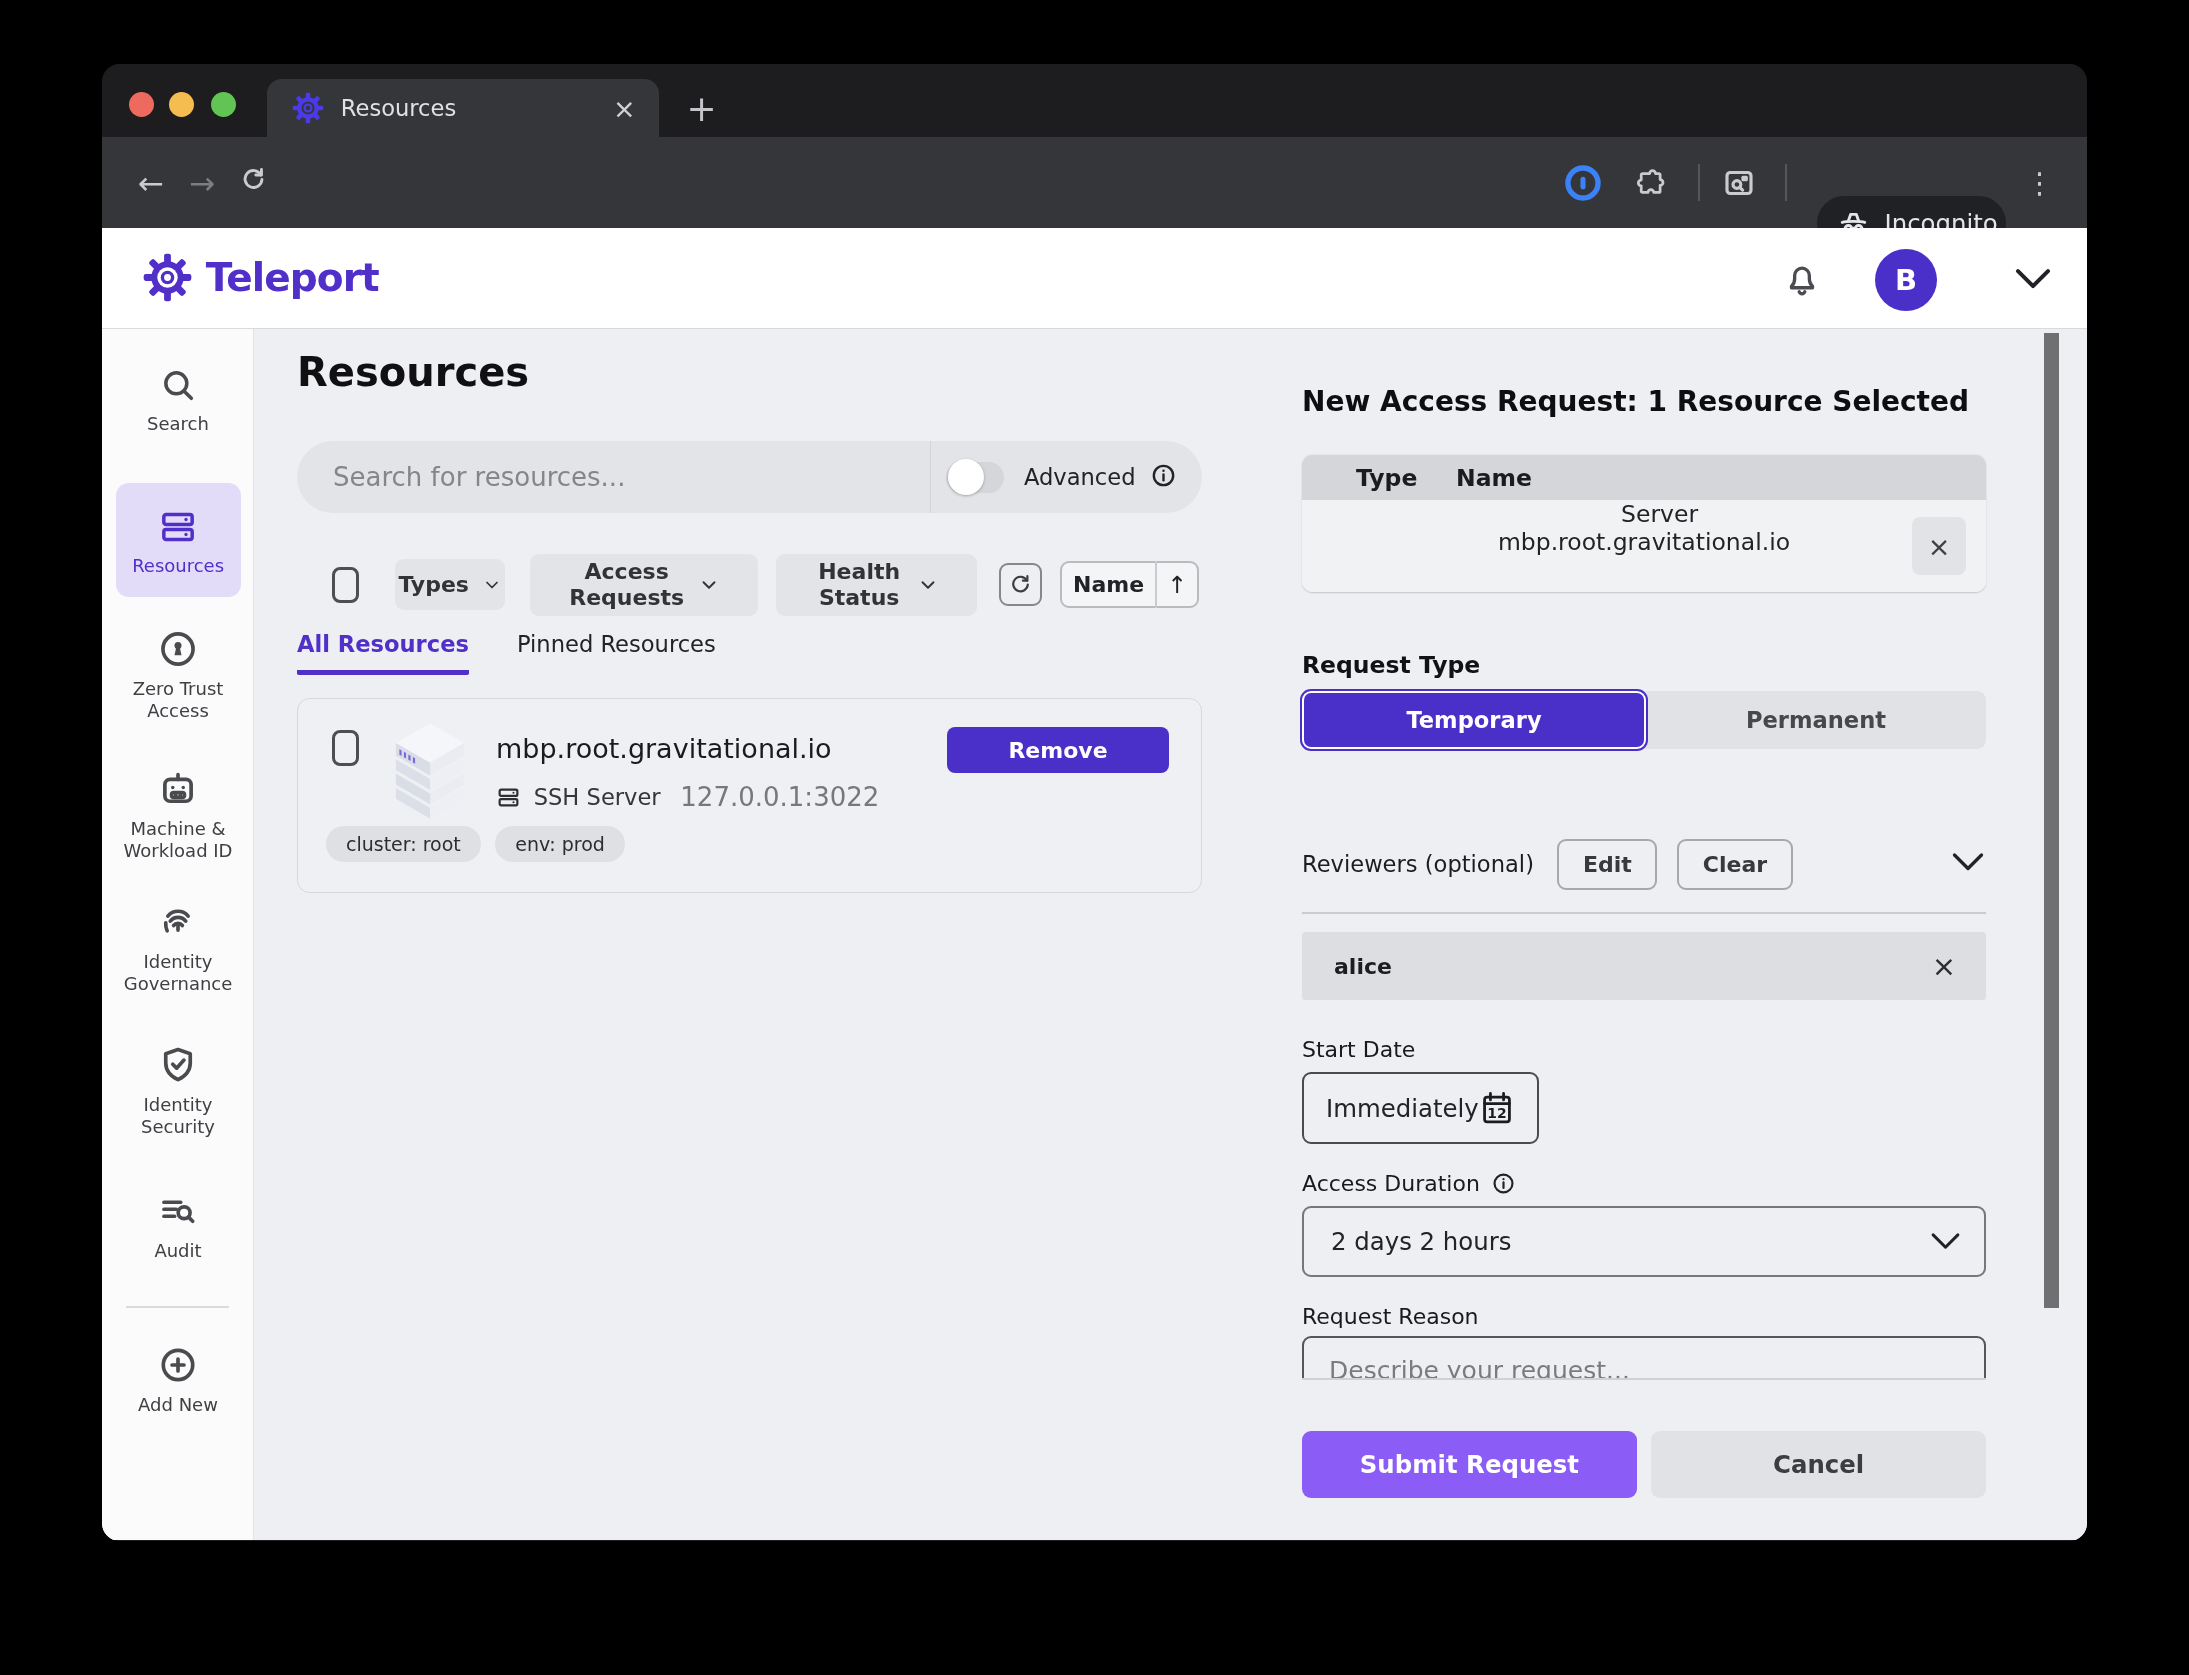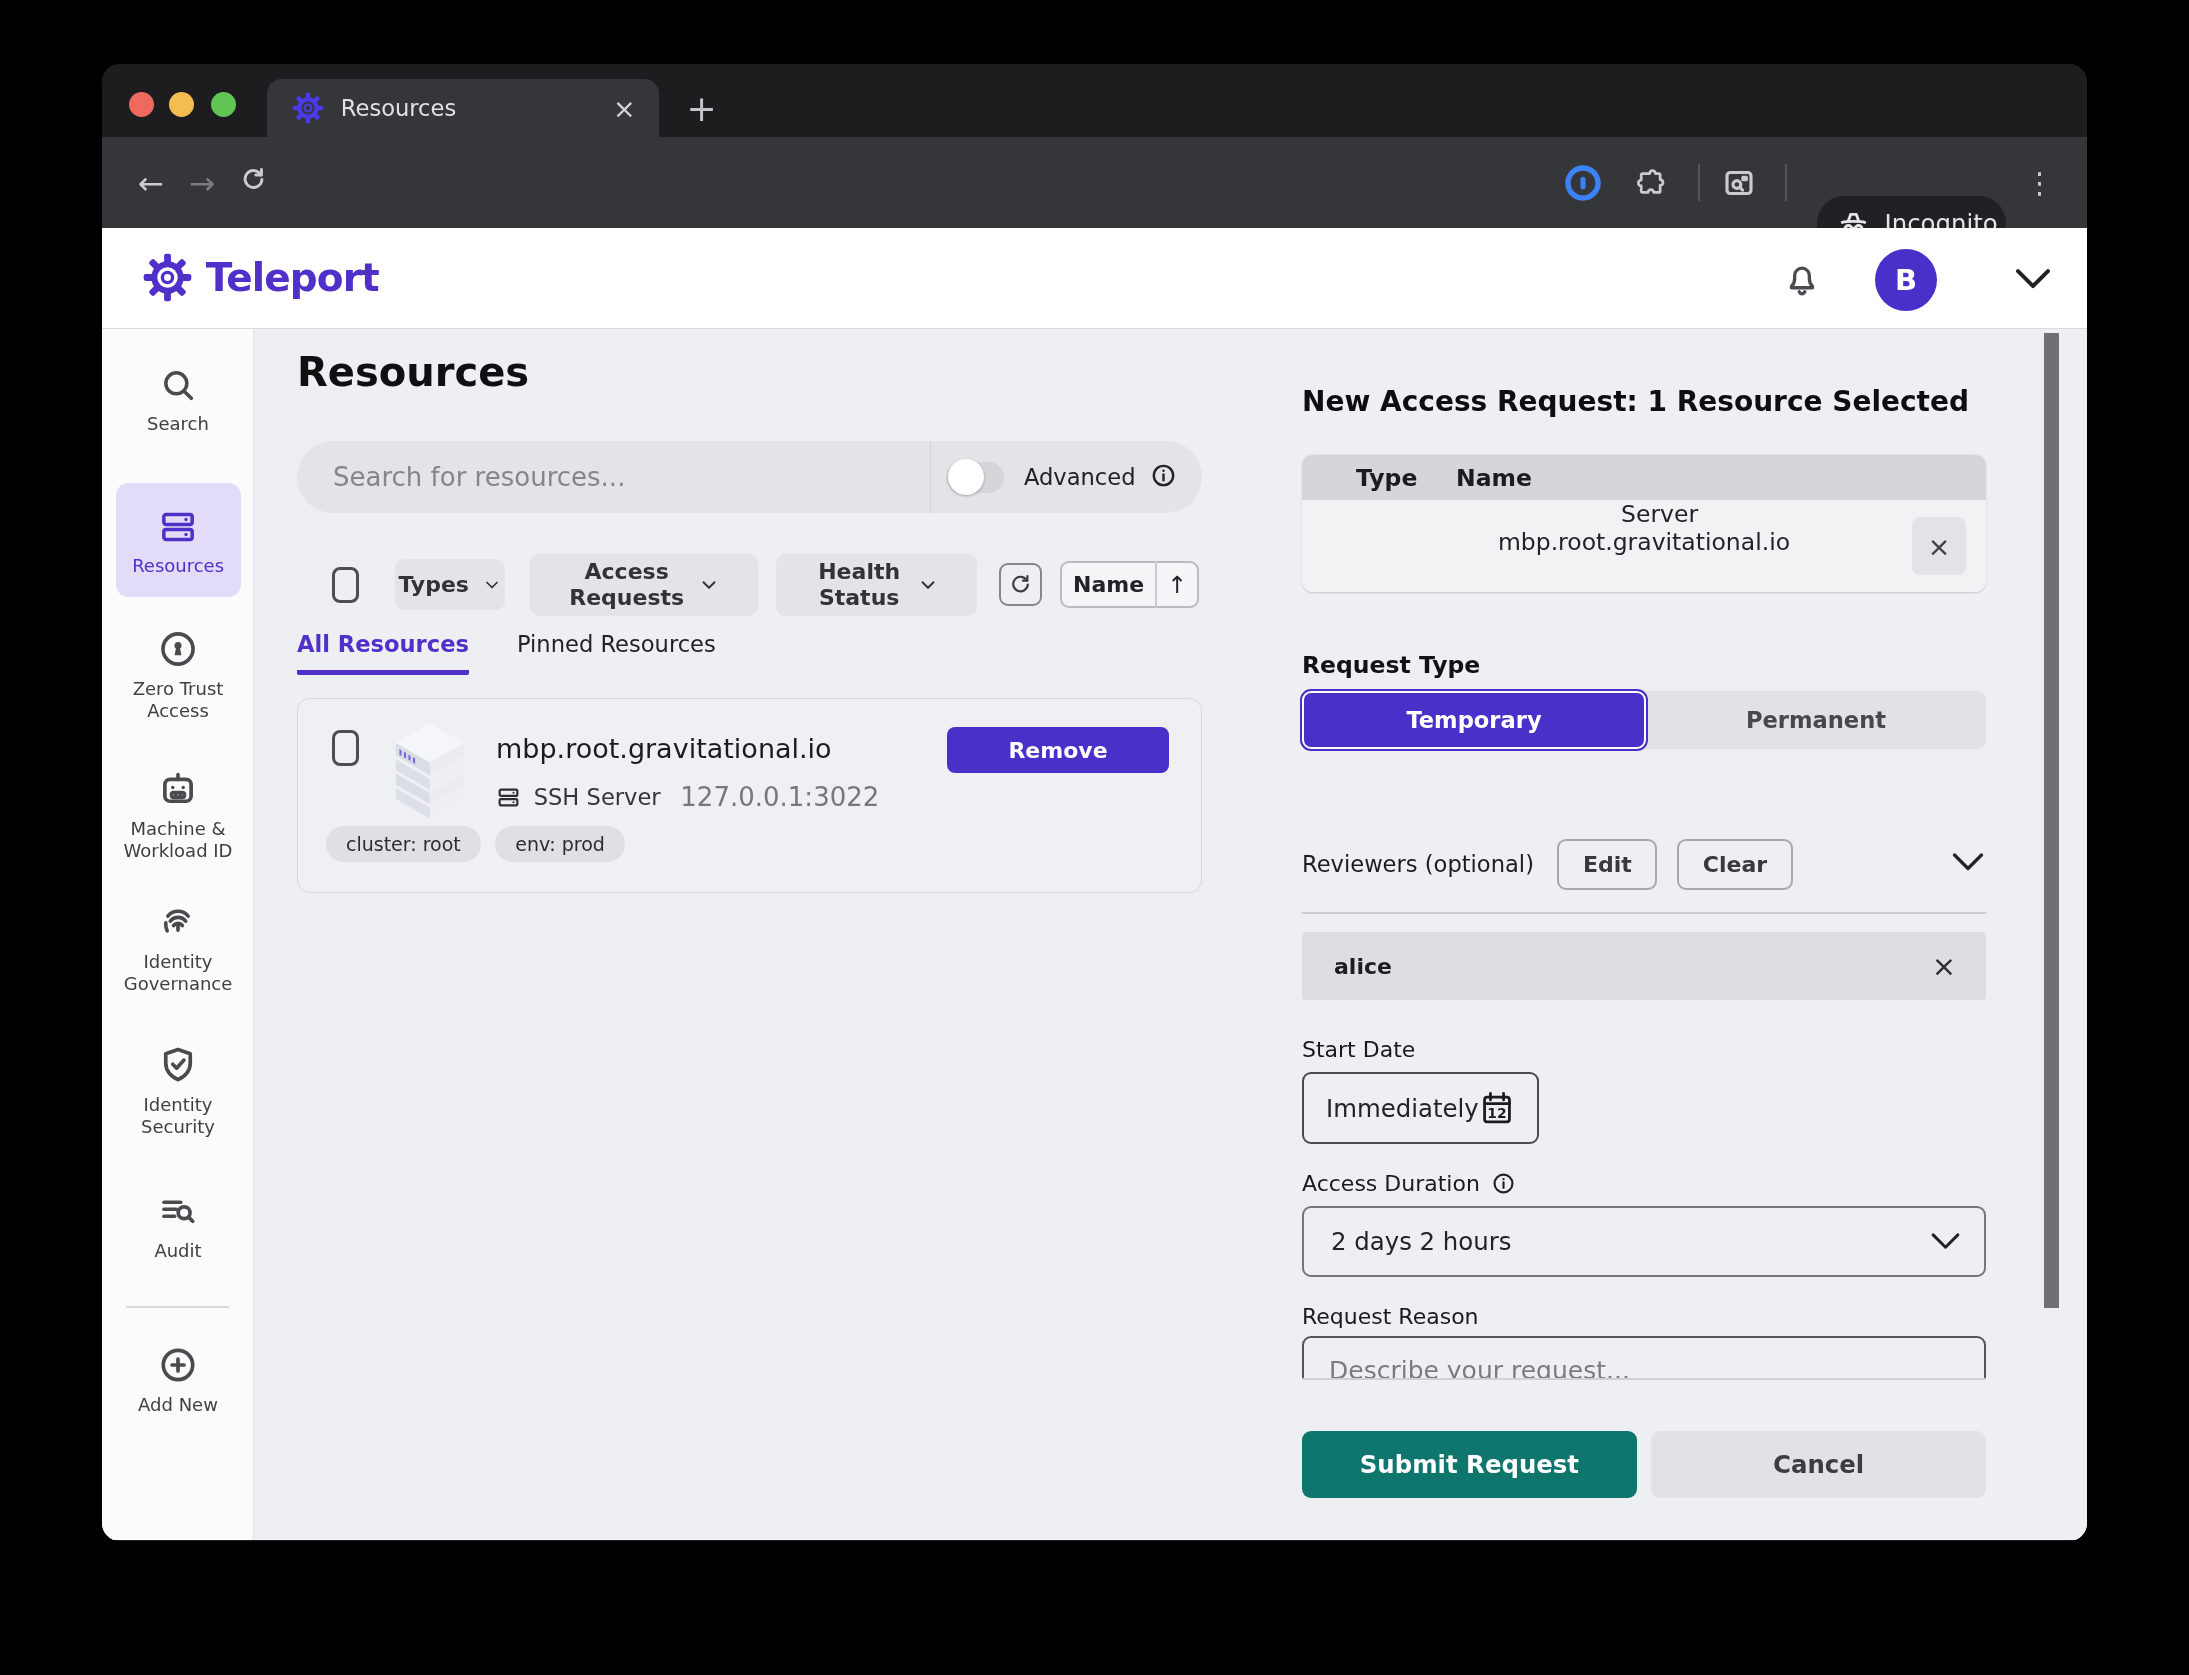--- a/index.html
+++ b/index.html
@@ -143,21 +143,21 @@
   .durselect .val { margin-left:27px; font-size:24.4px; color:#232327; flex:1; }
   .durselect svg, .dateinput svg { margin-right:22px; }
   .rr-lbl { top:975px; }
   .reasonclip { top:1007px; height:43px; overflow:hidden; }
   .reasonbox { width:684px; height:83px; border:2.7px solid #55565a; border-radius:9px;
                padding:18px 0 0 25px; font-size:25px; color:#7a7b7f; background:transparent; }
   .reasonedge { top:1049px; height:1.8px; background:#cfd1d4; }
   .btnrow { top:1102px; display:flex; gap:14.5px; }
   .pbtn { flex:1; height:67px; border-radius:9px; font-size:24.4px; font-weight:700;
           display:flex; align-items:center; justify-content:center; }
-  .pbtn.primary { background:#0f766e; color:#fff; }
+  .pbtn.primary { background:#8b5cf6; color:#fff; }
   .pbtn.ghost { background:#e0e2e5; color:#3c3c41; }
 
   .pagescroll { position:absolute; left:1790px; top:3.6px; width:15.4px; height:975px; background:#6f7071; }
 
   svg.ic { stroke:currentColor; fill:none; stroke-width:2.1; stroke-linecap:round; stroke-linejoin:round; }
 </style>
 </head>
 <body>
 
 <div class="window">

